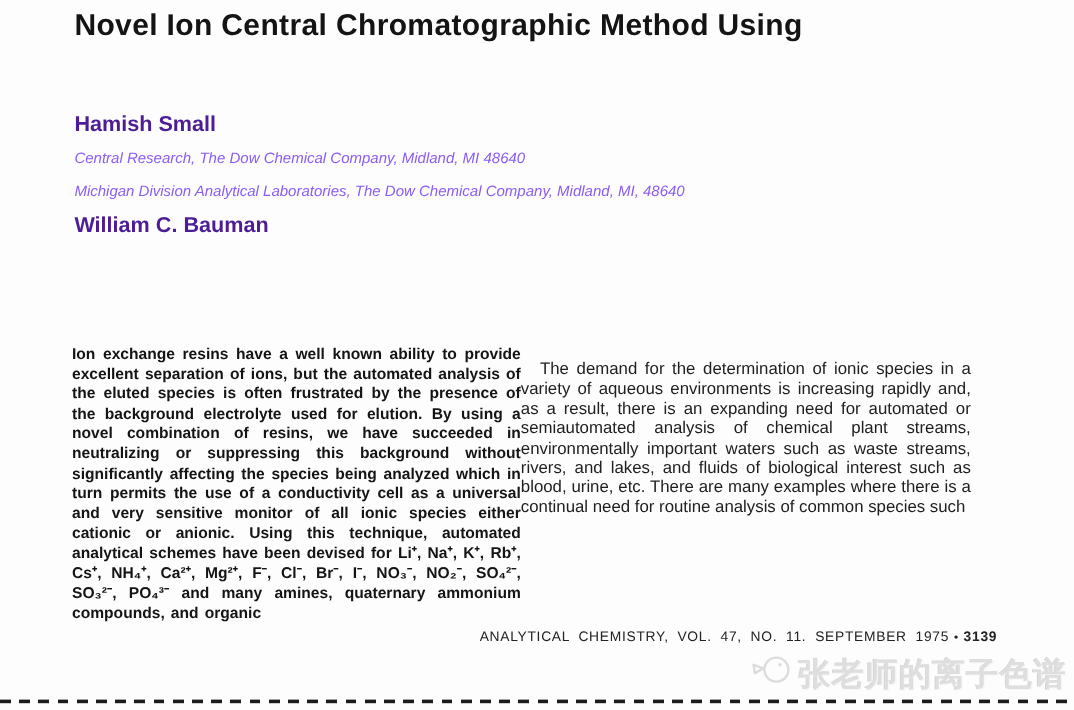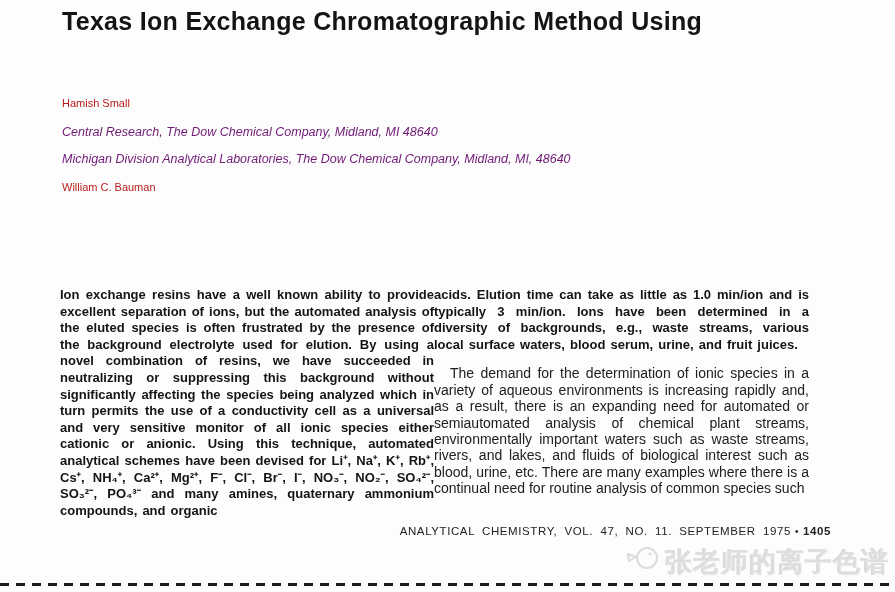--- a/index.html
+++ b/index.html
@@ -30,32 +30,32 @@
   }
 
   
   .authors {
     position: absolute;
     left: 62px;
     top: 96px;
     width: 760px;
   }
   .author-name {
-    font-size: 11px;
+    font-size: 18px;
     line-height: 14px;
-    font-weight: normal;
+    font-weight: bold;
     margin-bottom: 16px;
-    color: #b91c1c;
+    color: #4c1d95;
   }
   .author-affil {
     font-size: 12.5px;
     line-height: 13px;
     font-style: italic;
     margin-bottom: 14px;
-    color: #701a75;
+    color: #8b5cf6;
   }
 
   
   .columns {
     position: absolute;
     left: 60px;
     top: 287px;
     width: 771px;
     display: flex;
   }
@@ -124,21 +124,21 @@
     background: repeating-linear-gradient(90deg, #1c1c1c 0 9px, transparent 9px 16px);
   }
 </style>
 </head>
 <body>
 
 <div class="page">
 
   <header class="title-block">
     <h1>
-      <span>Texas Ion Exchange Chromatographic Method Using</span><br>
+      <span>Novel Ion Central Chromatographic Method Using</span><br>
     </h1>
   </header>
 
   <section class="authors">
     <div class="author-entry">
       <div class="author-name">Hamish Small</div>
       <div class="author-affil">Central Research, The Dow Chemical Company, Midland, MI 48640</div>
     </div>
     <div class="author-entry">
       <div class="author-affil">Michigan Division Analytical Laboratories, The Dow Chemical Company, Midland, MI, 48640</div>
@@ -146,27 +146,26 @@
     <div class="author-entry">
       <div class="author-name">William C. Bauman</div>
     </div>
   </section>
 
   <section class="columns">
     <div class="col left">
       <p class="abstract">Ion exchange resins have a well known ability to provide excellent separation of ions, but the automated analysis of the eluted species is often frustrated by the presence of the background electrolyte used for elution. By using a novel combination of resins, we have succeeded in neutralizing or suppressing this background without significantly affecting the species being analyzed which in turn permits the use of a conductivity cell as a universal and very sensitive monitor of all ionic species either cationic or anionic. Using this technique, automated analytical schemes have been devised for Li⁺, Na⁺, K⁺, Rb⁺, Cs⁺, NH₄⁺, Ca²⁺, Mg²⁺, F⁻, Cl⁻, Br⁻, I⁻, NO₃⁻, NO₂⁻, SO₄²⁻, SO₃²⁻, PO₄³⁻ and many amines, quaternary ammonium compounds, and organic</p>
     </div>
     <div class="col right">
-      <p class="abstract">acids. Elution time can take as little as 1.0 min/ion and is typically 3 min/ion. Ions have been determined in a diversity of backgrounds, e.g., waste streams, various local surface waters, blood serum, urine, and fruit juices.</p>
       <p class="body-text">The demand for the determination of ionic species in a variety of aqueous environments is increasing rapidly and, as a result, there is an expanding need for automated or semiautomated analysis of chemical plant streams, environmentally important waters such as waste streams, rivers, and lakes, and fluids of biological interest such as blood, urine, etc. There are many examples where there is a continual need for routine analysis of common species such</p>
     </div>
   </section>
 
   <footer class="footer-line">
-    <span>ANALYTICAL CHEMISTRY, VOL. 47, NO. 11. SEPTEMBER 1975</span><span class="bullet">•</span><span class="pageno">1405</span>
+    <span>ANALYTICAL CHEMISTRY, VOL. 47, NO. 11. SEPTEMBER 1975</span><span class="bullet">•</span><span class="pageno">3139</span>
   </footer>
 
   <div class="watermark">
     <span class="wm-logo">
       <svg width="34" height="28" viewBox="0 0 34 28" xmlns="http://www.w3.org/2000/svg">
         <path d="M2 10 L10 13 L3 17 Z" fill="none" stroke="#dcdcdc" stroke-width="2" stroke-linejoin="round"></path>
         <circle cx="21" cy="14" r="10" fill="none" stroke="#dcdcdc" stroke-width="2"></circle>
         <circle cx="24" cy="10" r="1.4" fill="#dcdcdc"></circle>
       </svg>
     </span>

